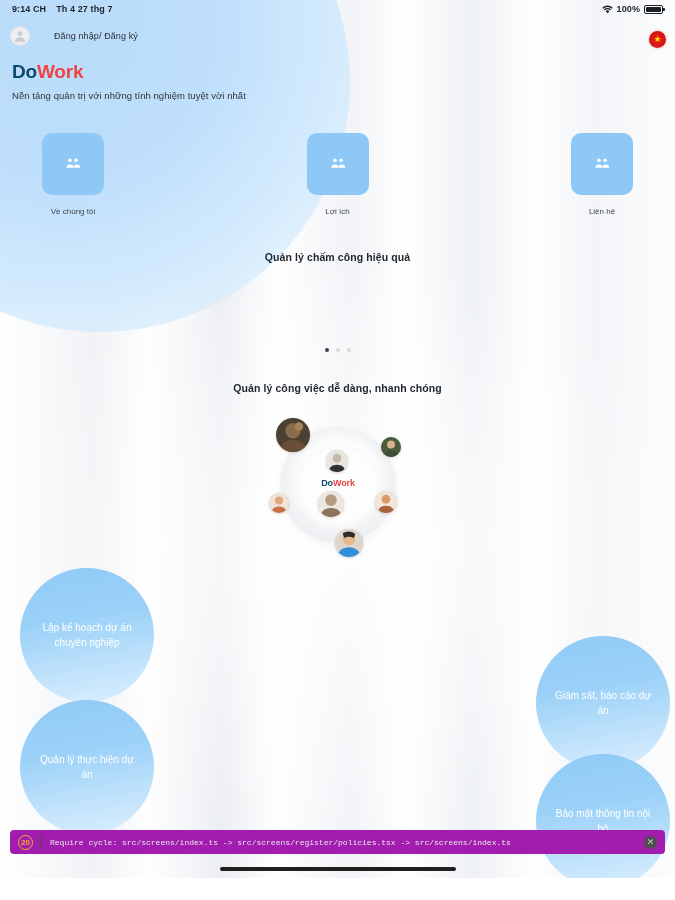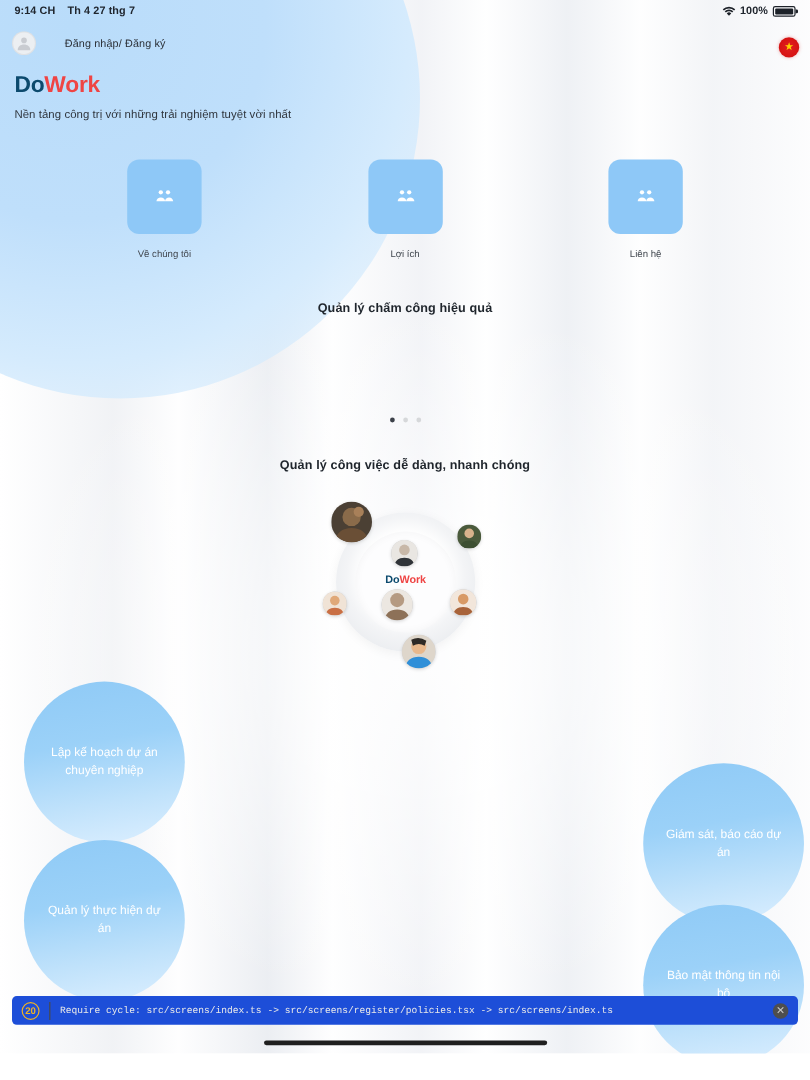--- a/index.html
+++ b/index.html
@@ -145,21 +145,21 @@
     color: #2f353d;
     letter-spacing: 0.05px;
   }
 
   
   .cards-row {
     position: absolute;
     top: 133px; left: 0; right: 0;
     display: flex;
     justify-content: space-between;
-    padding: 0 106px;
+    padding: 0 42px;
     z-index: 12;
   }
   .fcard { width: 62px; display: flex; flex-direction: column; align-items: center; }
   .fcard-box {
     width: 62px; height: 62px;
     border-radius: 10px;
     background: #8ec8f7;
     display: flex; align-items: center; justify-content: center;
   }
   .fcard-box svg { width: 18px; height: 18px; display: block; fill: #ffffff; }
@@ -286,21 +286,21 @@
   #bubble-plan { left: 20px; top: 568px; width: 134px; height: 134px; }
   #bubble-exec { left: 20px; top: 700px; width: 134px; height: 134px; }
   #bubble-report { left: 536px; top: 636px; width: 134px; height: 134px; }
   #bubble-secure { left: 536px; top: 754px; width: 134px; height: 134px; }
 
   
   .toast {
     position: absolute;
     left: 10px; right: 10px; bottom: 24px;
     height: 24px;
-    background: #1d4ed8;
+    background: #a21caf;
     border-radius: 4px;
     display: flex;
     align-items: center;
     gap: 8px;
     padding: 0 8px;
     z-index: 40;
   }
   .toast-badge {
     width: 15px; height: 15px;
     flex: 0 0 15px;
@@ -381,21 +381,21 @@
   </div>
 
   <div class="flag-badge">
     <span>★</span>
   </div>
 
   <div class="brand">
     <div class="brand-title">
       <span class="brand-do">Do</span><span class="brand-work">Work</span>
     </div>
-    <div class="brand-tag">Nền tảng công trị với những trải nghiệm tuyệt vời nhất</div>
+    <div class="brand-tag">Nền tảng quản trị với những tính nghiệm tuyệt vời nhất</div>
   </div>
 
   <div class="cards-row">
     <div class="fcard">
       <div class="fcard-box">
         <span>
           <svg viewBox="0 0 24 24">
               <circle cx="8" cy="7" r="2.4"></circle>
               <circle cx="16" cy="7" r="2.4"></circle>
               <path d="M3.2 17c0-2.6 2.2-4.2 4.8-4.2s4.8 1.6 4.8 4.2z"></path>

